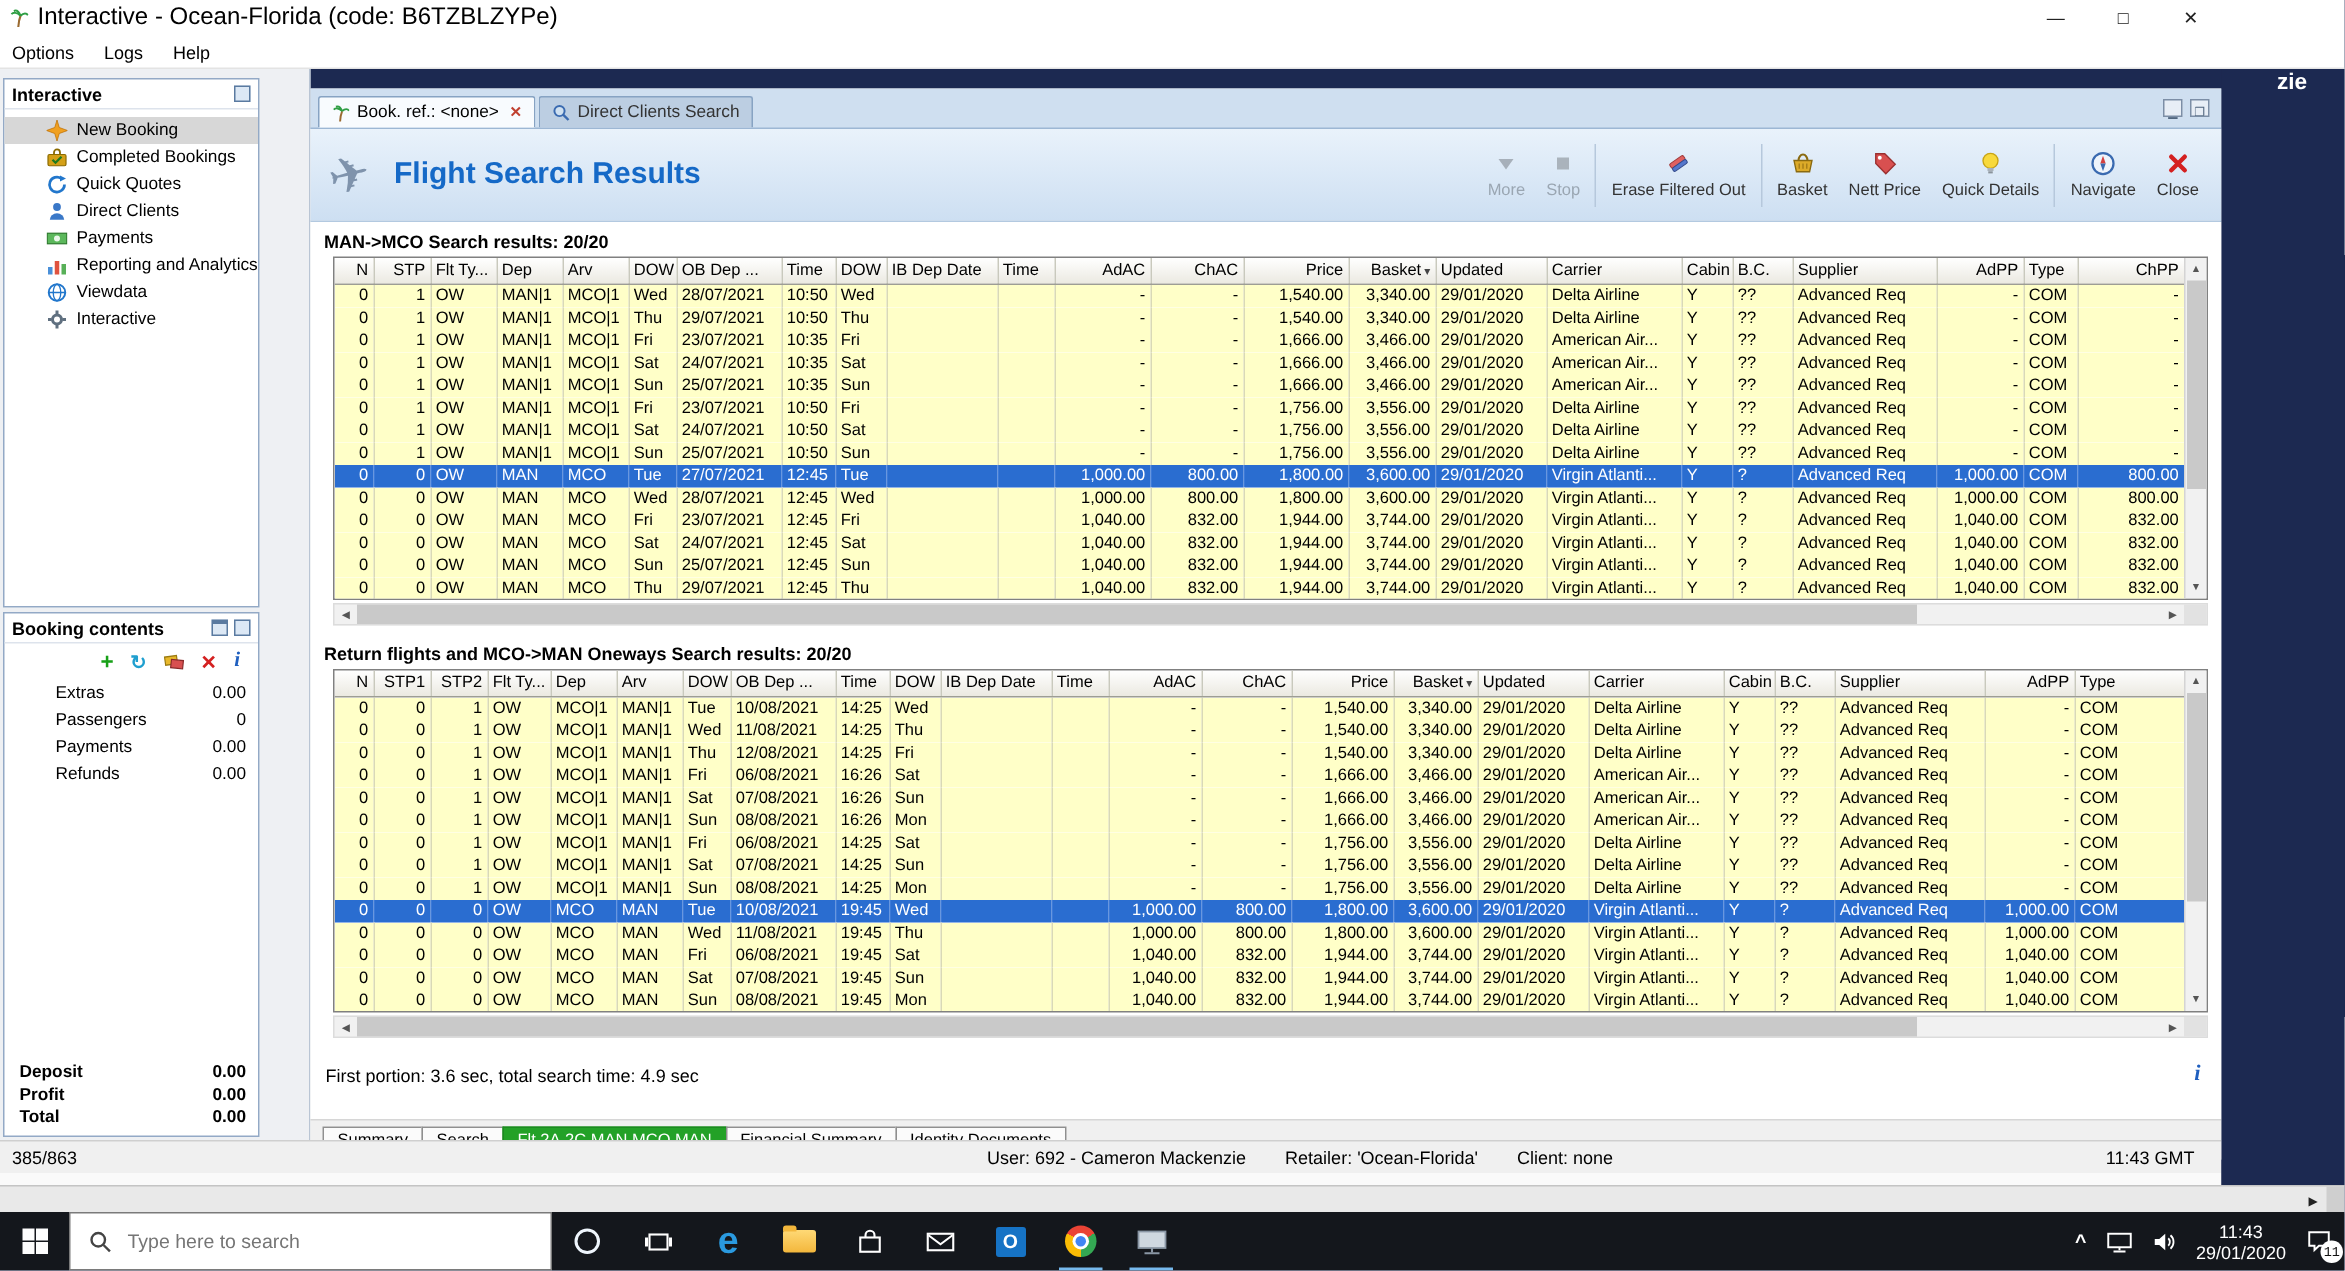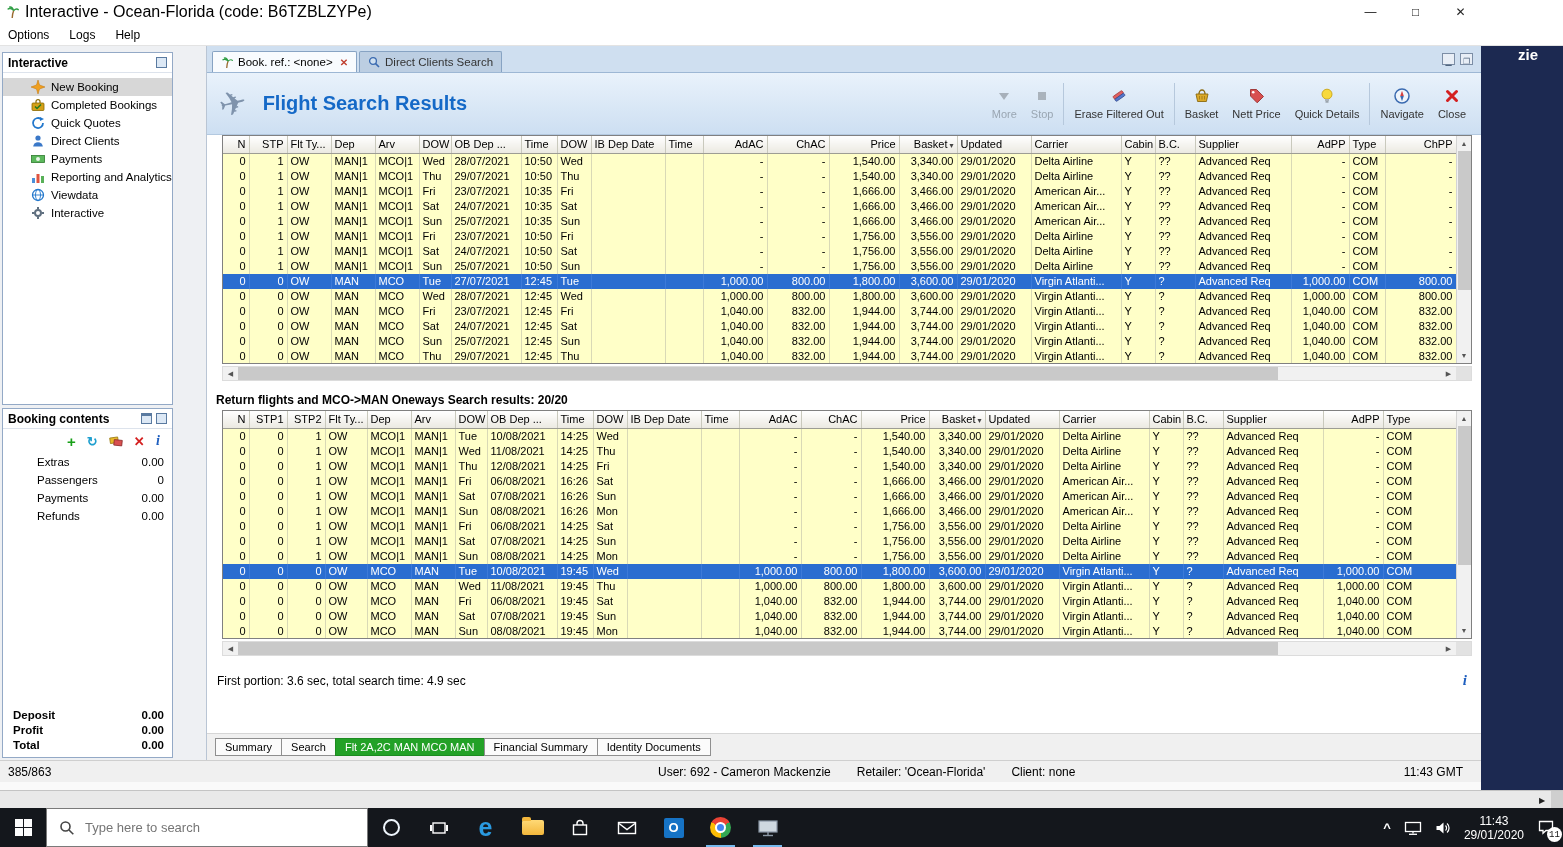--- a/index.html
+++ b/index.html
@@ -32,21 +32,21 @@
   .g-refresh { color:#1f9fcf; }
   .g-del { color:#d42020; }
   .g-info { margin-left:auto; color:#1f5fbf; font-family:"Liberation Serif",serif; font-style:italic; font-size:14px; }
   .bc-row { height:18px; display:flex; align-items:center; padding:0 8px 0 34px; font-size:11.5px; }
   .bc-row .lbl { flex:1; }
   .bc-totals { position:absolute; left:0; right:0; bottom:5px; }
   .bc-trow { height:15px; display:flex; align-items:center; padding:0 8px 0 10px; font-weight:bold; font-size:11.5px; }
   .bc-trow .lbl { flex:1; }
 
   
-  .main { position:absolute; left:207px; top:46px; width:1274px; height:714px; background:#f0f0f0; }
+  .main { position:absolute; left:207px; top:59px; width:1274px; height:714px; background:#f0f0f0; }
   .tabbar { position:absolute; top:0; left:0; right:0; height:27px; background:#cfdff0; display:flex; align-items:flex-end; padding-left:5px; border-bottom:1px solid #9db7d4; }
   .tab { display:flex; align-items:center; gap:5px; height:21px; padding:0 8px; font-size:11.5px; border:1px solid #87a3c3; border-bottom:none; background:#bccee2; color:#333; margin-right:2px; border-radius:2px 2px 0 0; }
   .tab.active { background:#f8fbfe; color:#000; }
   .tab-close { color:#c04030; font-weight:bold; font-size:10px; margin-left:2px; }
   .mdi-controls { margin-left:auto; align-self:center; display:flex; gap:5px; margin-right:8px; }
   .mdi-ico { width:13px; height:12px; border:1px solid #7c8ea6; background:#e8eef6; font-size:8px; color:#51667f; display:flex; align-items:flex-end; justify-content:center; line-height:5px; }
 
   .child { position:absolute; top:27px; left:0; right:0; bottom:0; background:#fff; }
   .fsr-header { position:absolute; top:0; left:0; right:0; height:62px; background:linear-gradient(#e9f2fb,#cddff2); border-bottom:1px solid #b3c9e0; display:flex; align-items:center; padding-left:12px; }
   .plane-glyph { font-size:33px; color:#7f93ac; transform:rotate(-14deg); margin-right:16px; }
@@ -350,20 +350,21 @@
         <div class="tbtn">
           <svg width="18" height="18" viewBox="0 0 18 18">
               <path d="M4.5 4.5 L13.5 13.5 M13.5 4.5 L4.5 13.5" stroke="#d42020" stroke-width="3" stroke-linecap="round"></path>
             </svg>
           <span>Close</span>
         </div>
       </div>
     </div>
 
     <div class="child-content">
+      <div class="sec-title">MAN-&gt;MCO Search results: 20/20</div>
       <div class="grid">
         <table class="rgrid">
             <thead>
               <tr>
                 <th class="r" style="width: 26px;">N</th>
                 <th class="r" style="width: 38px;">STP</th>
                 <th style="width: 44px;">Flt Ty...</th>
                 <th style="width: 44px;">Dep</th>
                 <th style="width: 44px;">Arv</th>
                 <th style="width: 32px;">DOW</th>

